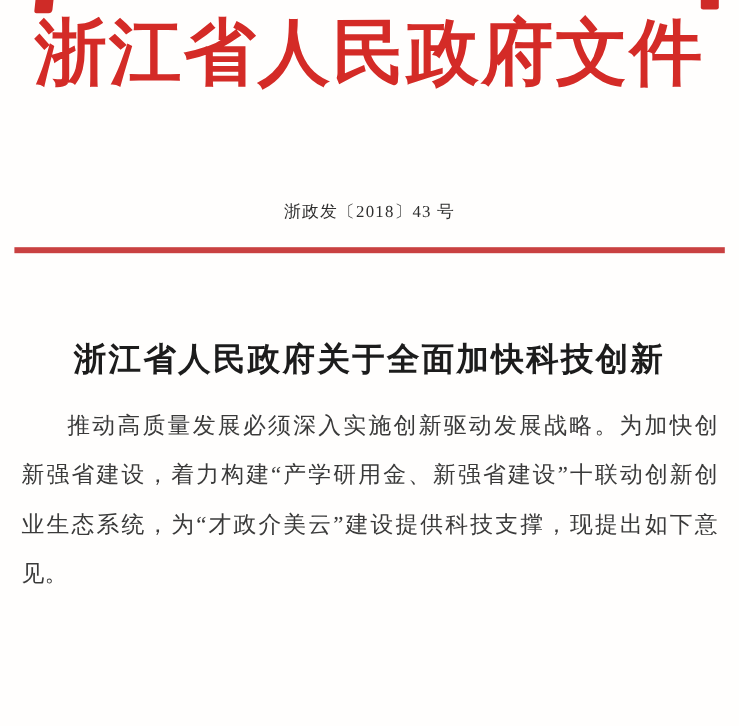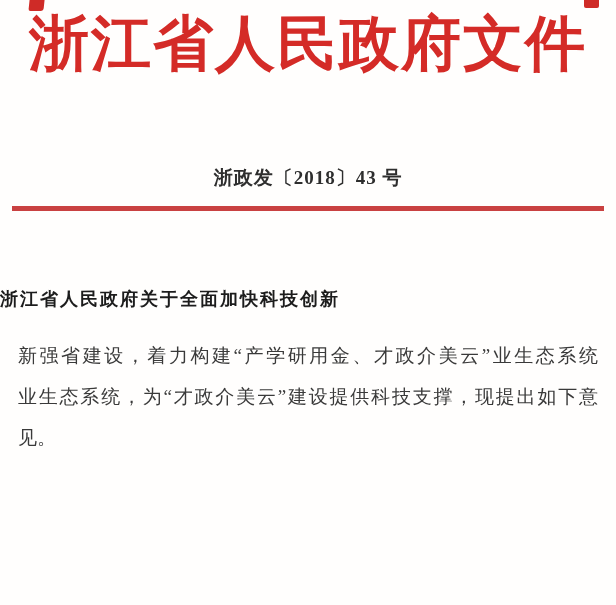--- a/index.html
+++ b/index.html
@@ -42,37 +42,37 @@
     font-size: 60px;
     line-height: 1.2;
     font-weight: bold;
     letter-spacing: 2px;
     white-space: nowrap;
   }
   
   .doc-number {
     margin-top: 86px;
     text-align: center;
-    font-size: 19px;
+    font-size: 14px;
     line-height: 24px;
     letter-spacing: 1px;
     color: #2e2e2e;
-    font-weight: bold;
   }
   
   .divider {
     margin: 16px auto 0 auto;
     width: 592px;
     height: 5px;
   }
   
   .doc-title {
     margin-top: 64px;
+    text-align: center;
     font-weight: bold;
-    font-size: 18px;
+    font-size: 27px;
     line-height: 48px;
     letter-spacing: 2px;
     color: #1c1c1c;
     white-space: nowrap;
   }
   
   .salutation {
     margin: 36px 18px 0 18px;
     font-size: 19px;
     line-height: 26px;
@@ -111,18 +111,19 @@
   <div class="doc-number">浙政发〔2018〕43 号</div>
 
   <div class="divider" style="background: rgb(201, 65, 65);"></div>
 
   <div class="doc-title">
     <div>浙江省人民政府关于全面加快科技创新</div>
   </div>
 
 
   <div class="paragraph">
-    <div class="para-line just">新强省建设，着力构建“产学研用金、才政介美云”业生态系统</div>
+    <div class="para-line just indent">推动高质量发展必须深入实施创新驱动发展战略。为加快创</div>
+    <div class="para-line just">新强省建设，着力构建“产学研用金、新强省建设”十联动创新创</div>
     <div class="para-line just">业生态系统，为“才政介美云”建设提供科技支撑，现提出如下意</div>
     <div class="para-line last">见。</div>
   </div>
 
 </div>
 
 </body></html>

